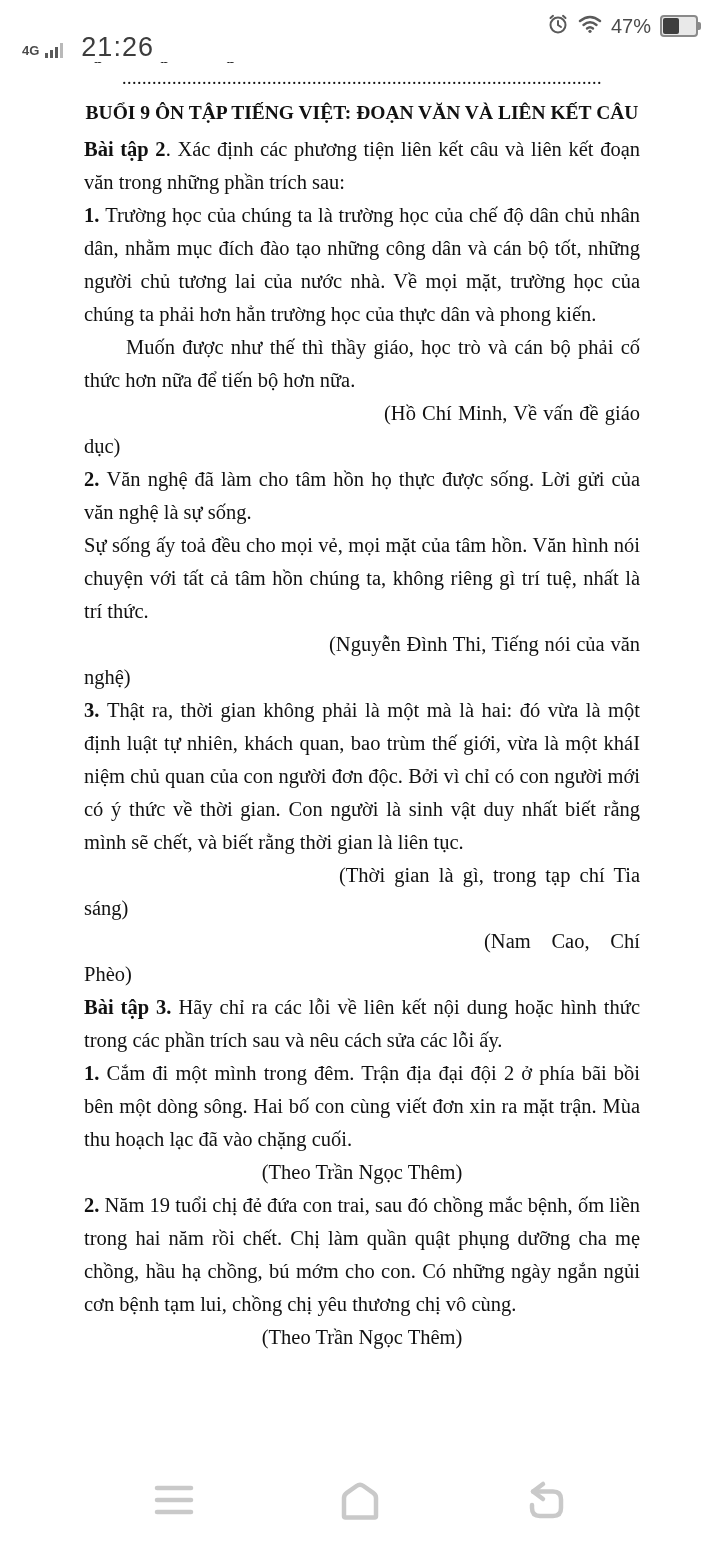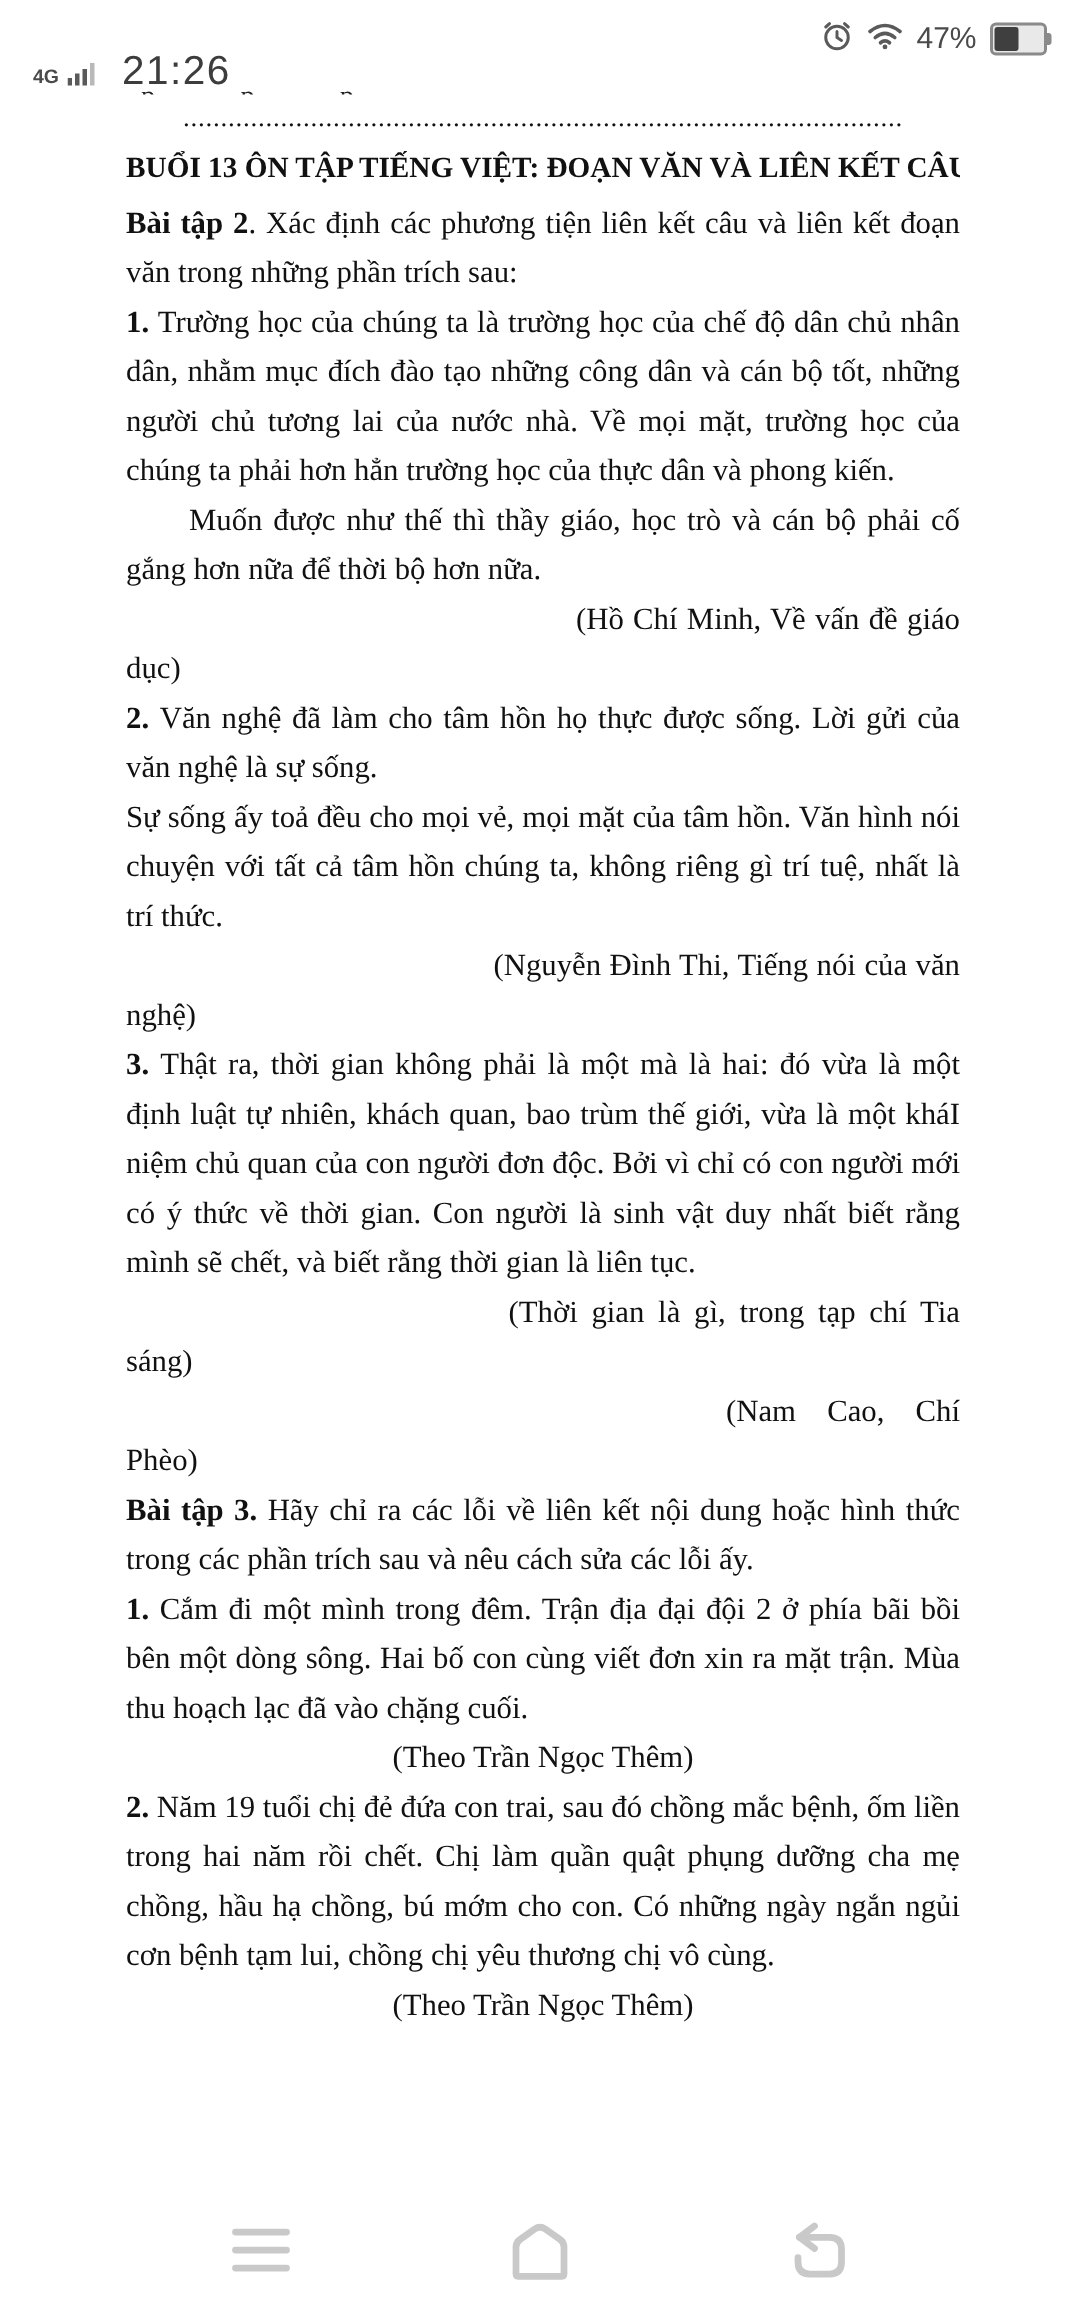--- a/index.html
+++ b/index.html
@@ -85,25 +85,25 @@
         <span class="nub"></span>
       </span>
     </div>
   </div>
 
   <div class="doc">
     <div class="crop-frag">
       <span>p p p</span>
     </div>
     <div class="dots">................................................................................................</div>
-    <div class="doc-title">BUỔI 13 ÔN TẬP TIẾNG VIỆT: ĐOẠN VĂN VÀ LIÊN KẾT CÂU</div>
+    <div class="doc-title">BUỔI 9 ÔN TẬP TIẾNG VIỆT: ĐOẠN VĂN VÀ LIÊN KẾT CÂU</div>
     <div>
         <p class="para"><b>Bài tập 2</b>. Xác định các phương tiện liên kết câu và liên kết đoạn văn trong những phần trích sau:</p>
         <p class="para"><b>1. </b>Trường học của chúng ta là trường học của chế độ dân chủ nhân dân, nhằm mục đích đào tạo những công dân và cán bộ tốt, những người chủ tương lai của nước nhà. Về mọi mặt, trường học của chúng ta phải hơn hẳn trường học của thực dân và phong kiến.</p>
-        <p class="para indent">Muốn được như thế thì thầy giáo, học trò và cán bộ phải cố gắng hơn nữa để thời bộ hơn nữa.</p>
+        <p class="para indent">Muốn được như thế thì thầy giáo, học trò và cán bộ phải cố thức hơn nữa để tiến bộ hơn nữa.</p>
         <p class="para" style="text-indent: 300px;">(Hồ Chí Minh, Về vấn đề giáo dục)</p>
         <p class="para"><b>2. </b>Văn nghệ đã làm cho tâm hồn họ thực được sống. Lời gửi của văn nghệ là sự sống.</p>
         <p class="para">Sự sống ấy toả đều cho mọi vẻ, mọi mặt của tâm hồn. Văn hình nói chuyện với tất cả tâm hồn chúng ta, không riêng gì trí tuệ, nhất là trí thức.</p>
         <p class="para" style="text-indent: 245px;">(Nguyễn Đình Thi, Tiếng nói của văn nghệ)</p>
         <p class="para"><b>3. </b>Thật ra, thời gian không phải là một mà là hai: đó vừa là một định luật tự nhiên, khách quan, bao trùm thế giới, vừa là một kháI niệm chủ quan của con người đơn độc. Bởi vì chỉ có con người mới có ý thức về thời gian. Con người là sinh vật duy nhất biết rằng mình sẽ chết, và biết rằng thời gian là liên tục.</p>
         <p class="para" style="text-indent: 255px;">(Thời gian là gì, trong tạp chí Tia sáng)</p>
         <p class="para" style="text-indent: 400px;">(Nam Cao, Chí Phèo)</p>
         <p class="para"><b>Bài tập 3. </b>Hãy chỉ ra các lỗi về liên kết nội dung hoặc hình thức trong các phần trích sau và nêu cách sửa các lỗi ấy.</p>
         <p class="para"><b>1. </b>Cắm đi một mình trong đêm. Trận địa đại đội 2 ở phía bãi bồi bên một dòng sông. Hai bố con cùng viết đơn xin ra mặt trận. Mùa thu hoạch lạc đã vào chặng cuối.</p>
         <p class="para right">(Theo Trần Ngọc Thêm)</p>

